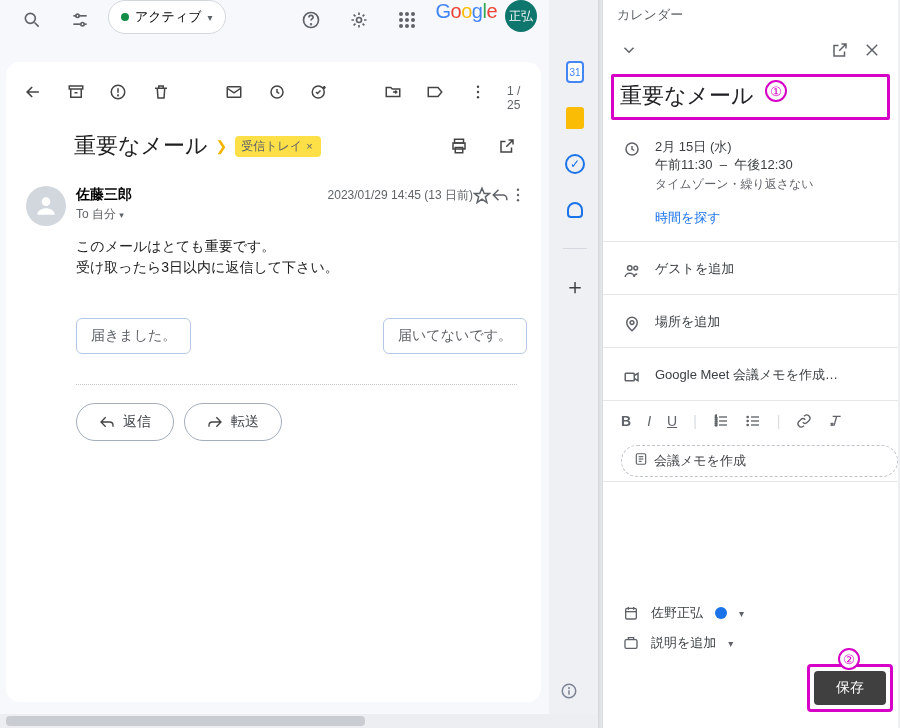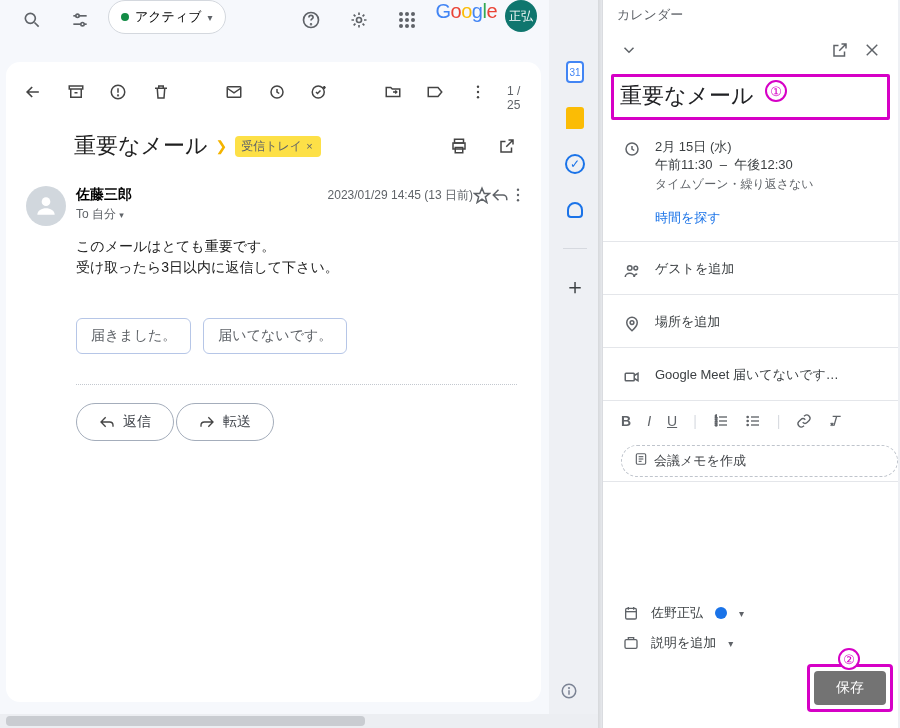--- a/index.html
+++ b/index.html
@@ -32,26 +32,26 @@
   .label-inbox { font-size:12px; background:#fde047; border-radius:4px; padding:2px 8px 2px 6px; color:#5f6368; display:flex; align-items:center; gap:4px;}
 
   .msg-head { display:flex; align-items:flex-start; margin:20px 0 6px 6px; }
   .sender-avatar { width:40px; height:40px; border-radius:50%; background:#d1d7dd; display:flex; align-items:center; justify-content:center; color:#fff; margin-right:10px;}
   .sender-name { font-weight:700; font-size:14px; }
   .to-line { font-size:12px; color:#5f6368; margin-top:2px; }
   .meta { margin-left:auto; display:flex; align-items:center; font-size:12px; color:#5f6368;text-align:center; }
 
   .body-text { margin:10px 0 0 56px; font-size:14px; color:#222; line-height:1.5; }
 
-  .suggest-row { display:flex; gap:12px; margin:40px 0 0 56px; }
+  .suggest-row { display:flex; gap:4px; margin:40px 0 0 56px;justify-content:space-between; }
   .suggest { border:1px solid #b6c6e7; color:#5f6368; padding:8px 14px; border-radius:6px; font-size:14px; cursor:pointer; }
 
   .hr-dotted { border:none; border-top:1px dotted #c3c8cf; margin:30px 10px 18px 56px; }
 
-  .reply-row { display:flex; gap:2px; margin-left:56px; }
+  .reply-row { display:flex; gap:10px; margin-left:56px; }
   .pillbtn { border:1px solid #a4adbb; border-radius:22px; height:38px; padding:0 22px; display:flex; align-items:center; gap:8px; font-size:14px; color:#3b3f46; cursor:pointer; }
 
   
   .dock { position:absolute; left:552px; top:60px; width:46px; display:flex; flex-direction:column; align-items:center; gap:22px; }
   .dock .ico { width:24px; height:24px; cursor:pointer; display:flex; align-items:center; justify-content:center; }
   .cal-ic { width:18px; height:22px; border:2px solid #4285F4; border-radius:4px; display:flex; align-items:center; justify-content:center; font-size:10px; font-weight:400; color:#4285F4; background:#fff;}
   .keep-ic { width:18px; height:22px; background:#fbbc05; border-radius:3px 3px 3px 0; }
   .tasks-ic { width:20px; height:20px; border:2px solid #1a73e8; border-radius:50%; display:flex; align-items:center; justify-content:center; color:#1a73e8; font-size:12px;}
   .contacts-ic { width:16px; height:16px; border:2px solid #1a73e8; border-radius:50% 50% 4px 4px; }
   .dock hr { width:24px; border:none; border-top:1px solid #d6d9df; margin:4px 0;}
@@ -75,21 +75,21 @@
 
   .fmt-toolbar { display:flex; gap:16px; padding:8px 18px; color:#5f6368; font-size:14px; }
   .fmt-toolbar span { cursor:pointer; }
   .memo-chip { border:1px dashed #bfc4cc; border-radius:16px; padding:6px 12px; font-size:13px; color:#424549; display:inline-flex; gap:6px; margin:8px 0 0 18px; cursor:pointer;text-align:right;}
   .desc-box { margin:8px 14px 0 18px; height:90px; font-size:13px; color:#7c8088; }
 
   .cal-footer { margin-top:auto; padding:10px 5px 16px 20px; font-size:13px; }
   .foot-row { display:flex; align-items:center; gap:12px; color:#3c4043; margin-bottom:12px;}
   .busy-dot{width:12px;height:12px;border-radius:50%;background:#1a73e8;}
   .save-wrap { border:3px solid #d600c6; float:right; padding:4px; border-radius:4px;}
-  .save-btn { background:#737373; color:#fff; border:none; border-radius:4px; height:34px; padding:0 22px; font-size:14px; cursor:pointer; }
+  .save-btn { background:#404040; color:#fff; border:none; border-radius:4px; height:34px; padding:0 22px; font-size:14px; cursor:pointer; }
 
   .anno { position:absolute; width:22px; height:22px; border:2px solid #d600c6; border-radius:50%; display:flex; align-items:center; justify-content:center; font-size:13px; color:#d600c6; background:#fff; }
   .anno.one { left:765px; top:80px; }
   .anno.two { left:838px; top:648px; }
 
   .hscroll { position:absolute; left:0; bottom:0; width:598px; height:14px; background:#eceef2; display:flex; align-items:center;}
   .hscroll .thumb{ margin-left:6px; width:60%; height:10px; background:#c9ccd1; border-radius:4px;}
 </style>
 </head>
 <body>
@@ -388,21 +388,21 @@
   </div>
   <hr class="divider">
 
   <div class="cal-section">
     <div class="cico">
         <svg width="18" height="18" viewBox="0 0 24 24" fill="none" stroke="#5f6368" stroke-width="2">
           <rect x="3" y="7" width="12" height="10" rx="1"></rect>
           <path d="M15 10l5-3v10l-5-3"></path>
         </svg>
       </div>
-    <div class="cbody">Google Meet 届いてないです…</div>
+    <div class="cbody">Google Meet 会議メモを作成…</div>
   </div>
   <hr class="divider">
 
   <div class="fmt-toolbar">
     <span style="font-weight:700">B</span>
     <span style="font-style:italic">I</span>
     <span style="text-decoration:underline">U</span>
     <span style="color:#d9dce1">|</span>
     <span>
         <svg width="16" height="16" viewBox="0 0 24 24" fill="none" stroke="#5f6368" stroke-width="2">

